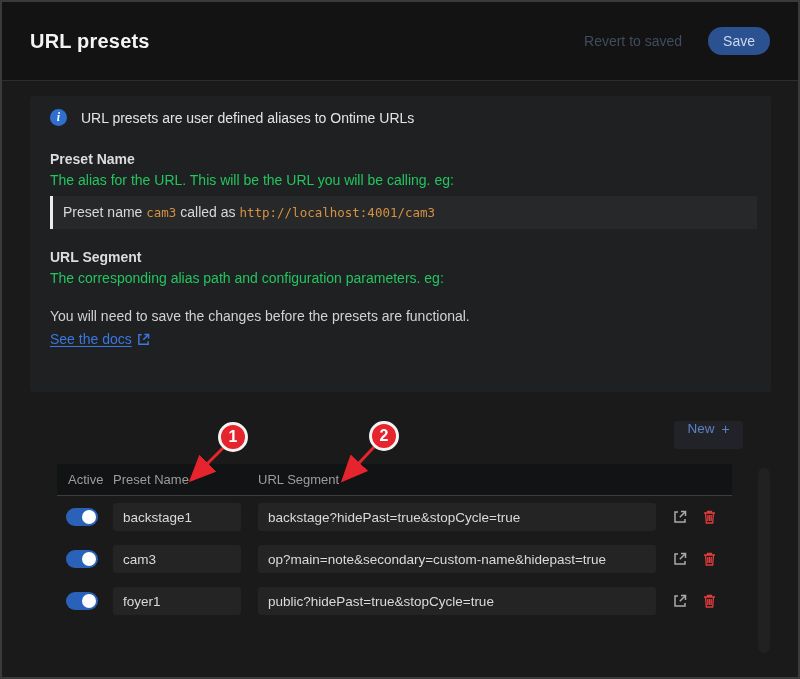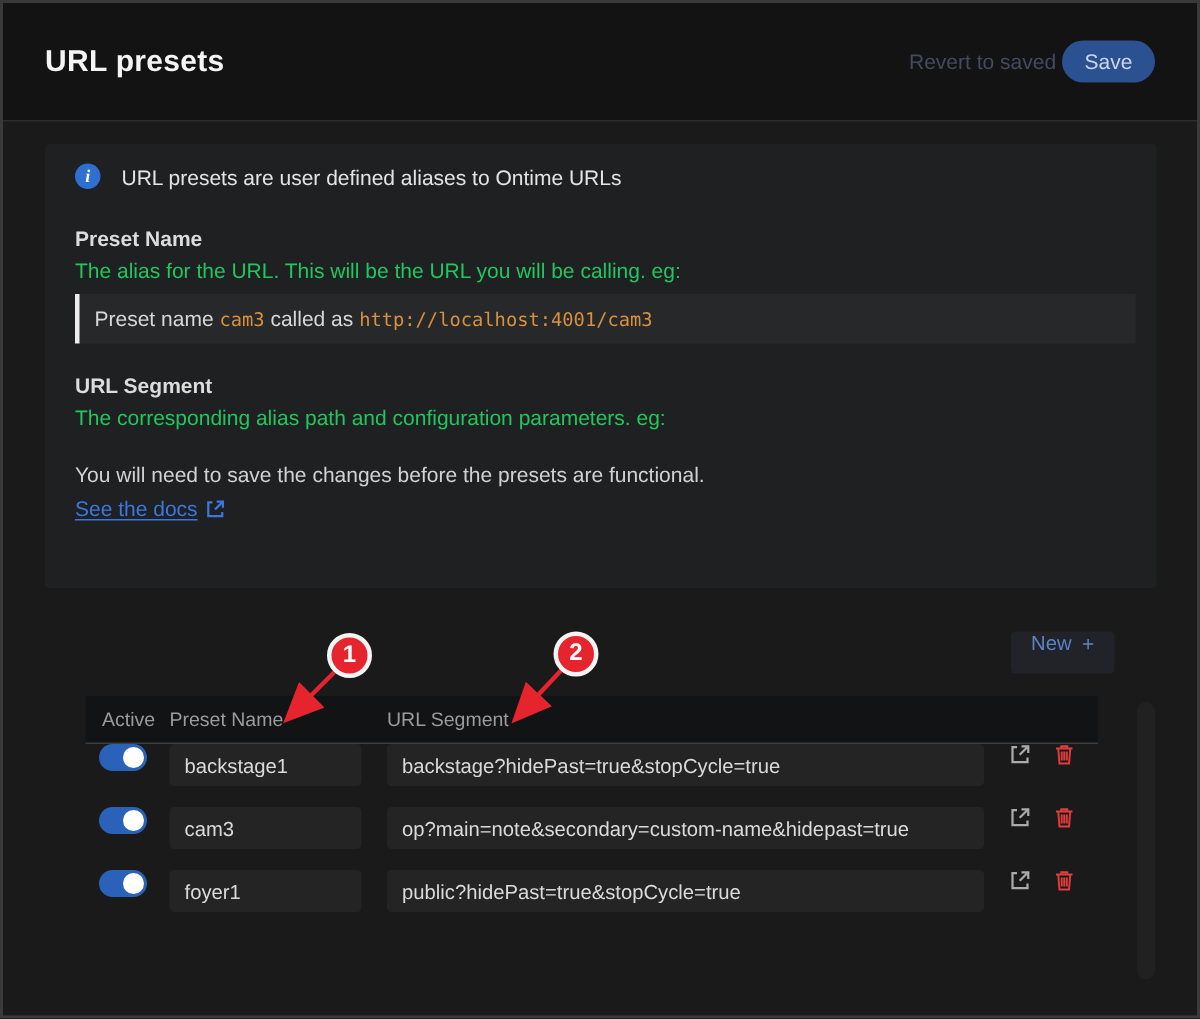--- a/index.html
+++ b/index.html
@@ -19,21 +19,21 @@
   }
   
   .header {
     position: absolute; left: 2px; top: 2px; right: 2px; height: 79px;
     background: #131313;
     border-bottom: 1px solid #2d2d2d;
     display: flex; align-items: center;
     padding: 0 28px;
   }
   .header-title { font-size: 20px; font-weight: 700; color: #f4f4f4; letter-spacing: .2px; }
-  .header-actions { margin-left: auto; display: flex; align-items: center; gap: 4px; }
+  .header-actions { margin-left: auto; display: flex; align-items: center; gap: 26px; }
   .revert-btn {
     background: none; border: none; font-family: inherit;
     font-size: 14px; color: #414c5e; cursor: pointer;
   }
   .save-btn {
     background: #2b5191; border: none; border-radius: 14px;
     font-family: inherit; font-size: 14px; color: #c9d8ee;
     padding: 6px 15px; cursor: pointer;
   }
   
@@ -91,21 +91,21 @@
   .table { position: absolute; left: 57px; top: 464px; width: 675px; }
   .thead {
     height: 32px; background: #121314;
     border-bottom: 1px solid #3e3e3e;
     display: flex; align-items: center;
     font-size: 13px; color: #9c9c9c; justify-content: flex-end;
   }
   .th-active { width: 56px; padding-left: 11px; }
   .th-name { width: 145px; }
   .th-segment { flex: 1; }
-  .trow { height: 42px; display: flex; align-items: flex-start; }
+  .trow { height: 42px; display: flex; align-items: center; }
   .cell-active { width: 56px; padding-left: 9px; }
   .cell-name { width: 145px; }
   .cell-segment { width: 399px; }
   .cell-actions { flex: 1; display: flex; align-items: center; justify-content: center; gap: 16px; }
   .toggle {
     position: relative; width: 32px; height: 18px; border-radius: 9px;
     background: #2a62b9; cursor: pointer;
   }
   .toggle .knob {
     position: absolute; right: 2px; top: 2px;

